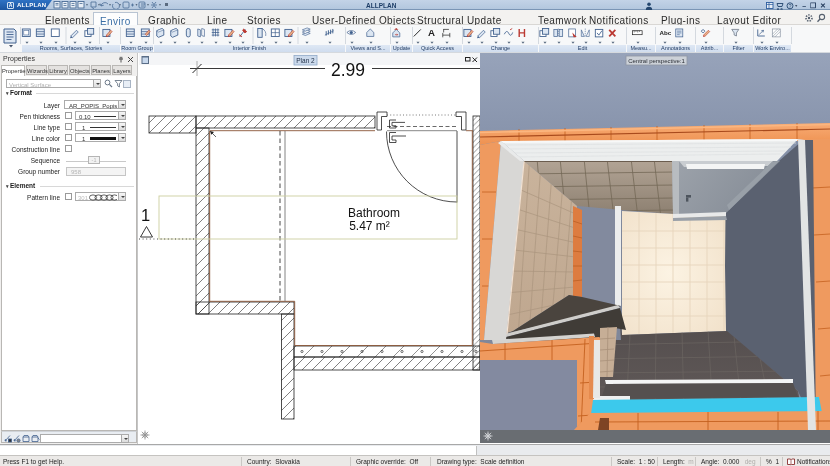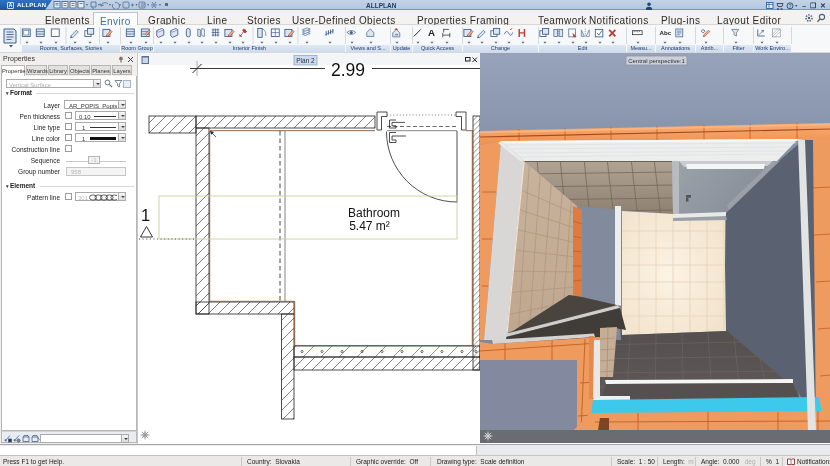--- a/index.html
+++ b/index.html
@@ -133,22 +133,22 @@
     </div>
     <div class="abs" id="winbtns">–&nbsp;&nbsp;❐&nbsp;&nbsp;✕</div>
   </div>
 
   <div class="abs" id="menurow">
     <div class="mtab" style="left:39px">Elements</div>
     <div class="mtab act" style="left:93px">Enviro</div>
     <div class="mtab" style="left:142px">Graphic</div>
     <div class="mtab" style="left:201px">Line</div>
     <div class="mtab" style="left:241px">Stories</div>
-    <div class="mtab" style="left:286px">User-Defined Objects</div>
-    <div class="mtab" style="left:411px">Properties Framing</div>
+    <div class="mtab" style="left:306px">User-Defined Objects</div>
+    <div class="mtab" style="left:411px">Structural Update</div>
     <div class="mtab" style="left:532px">Teamwork</div>
     <div class="mtab" style="left:583px">Notifications</div>
     <div class="mtab" style="left:655px">Plug-ins</div>
     <div class="mtab" style="left:711px">Layout Editor</div>
     <div id="menuicons">
       <svg class="abs" style="left:804px;top:3px" width="24" height="10" viewBox="0 0 24 10">
         <circle cx="5" cy="5" r="3" fill="none" stroke="#55606e" stroke-width="1.6" stroke-dasharray="1.4,1.2"></circle>
         <circle cx="5" cy="5" r="1.2" fill="#55606e"></circle>
         <circle cx="18" cy="4" r="2.6" fill="none" stroke="#55606e" stroke-width="1.1"></circle>
         <line x1="16" y1="6" x2="13.5" y2="8.8" stroke="#55606e" stroke-width="1.3"></line>

